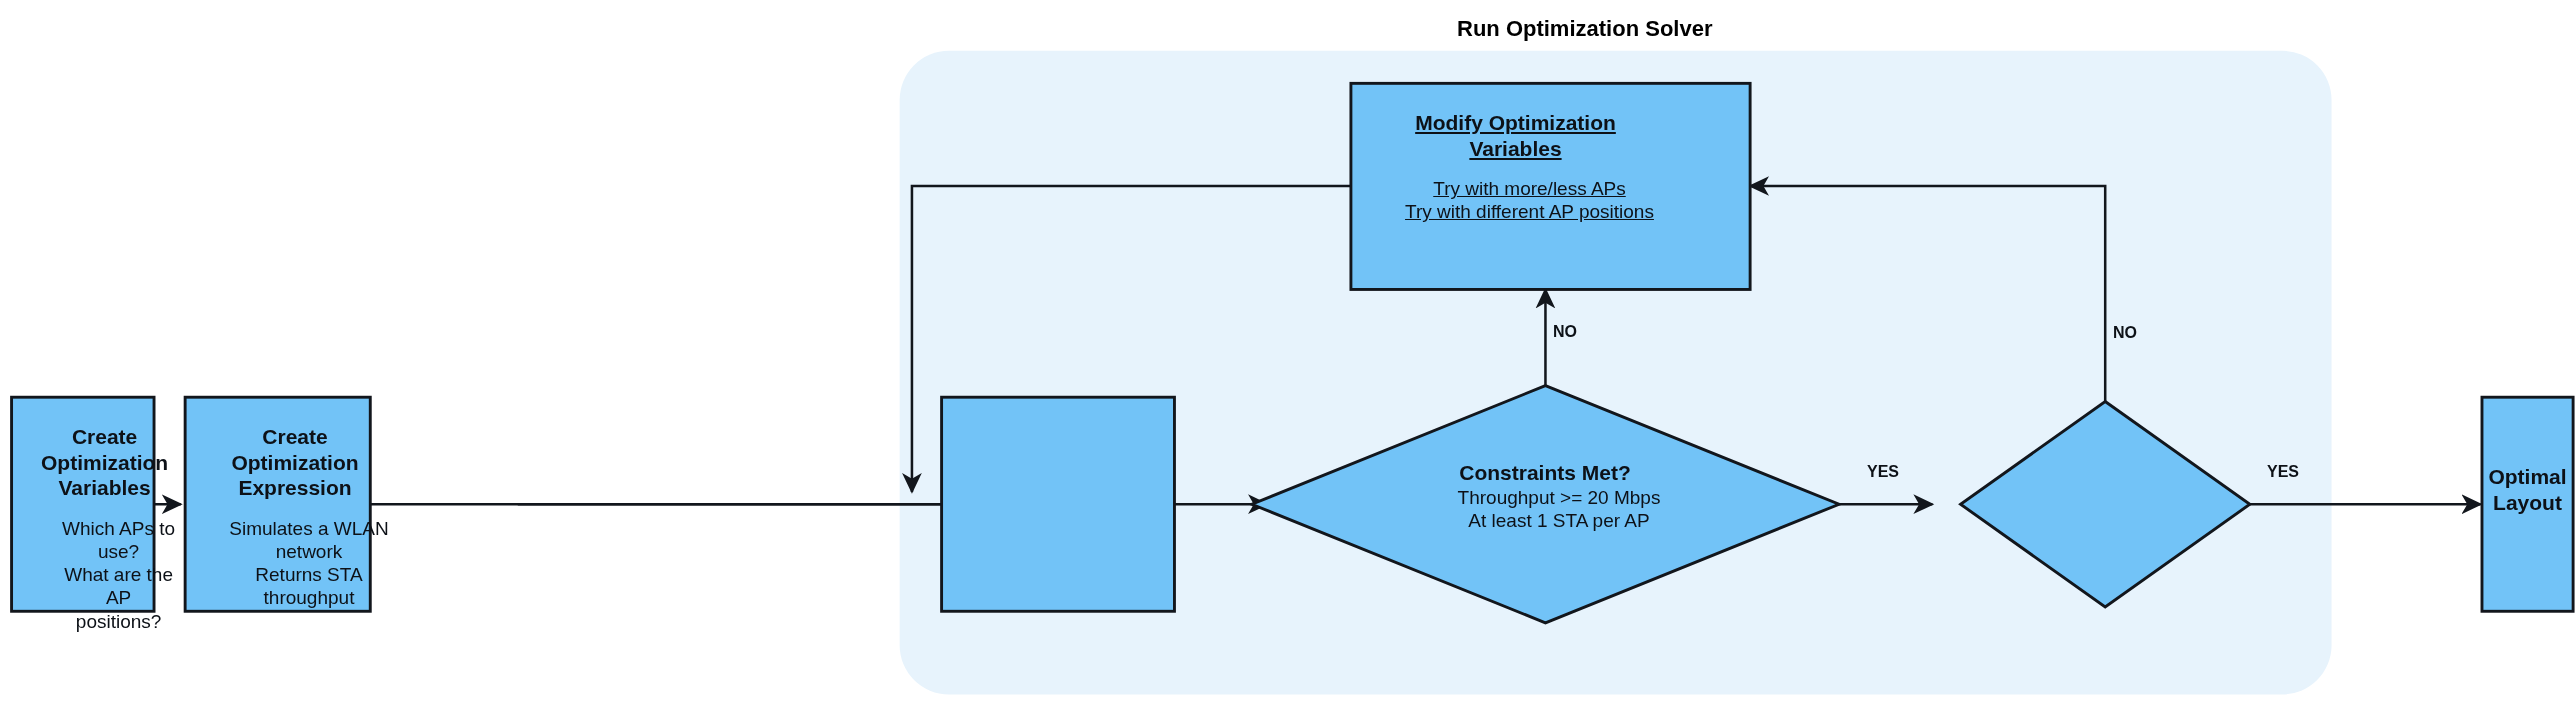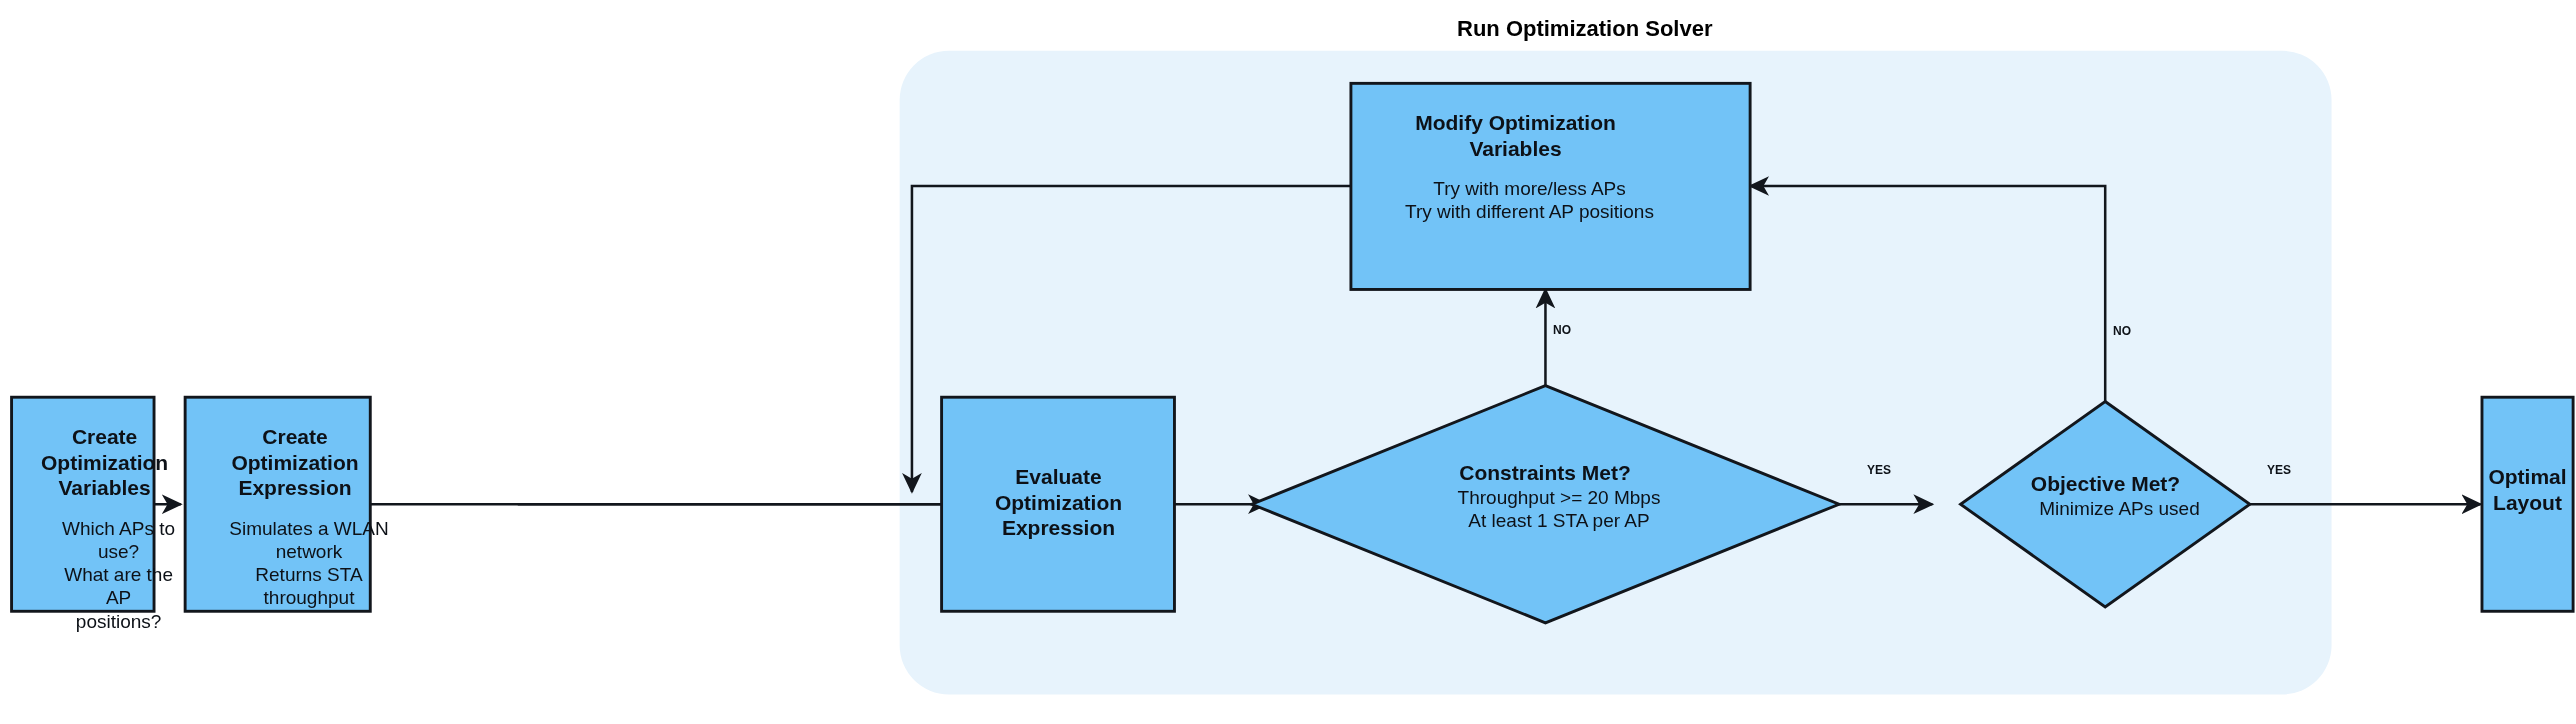--- a/index.html
+++ b/index.html
@@ -48,21 +48,21 @@
   .group-title {
     position: absolute;
     font-weight: bold;
     font-size: 22px;
     color: #000000;
     white-space: nowrap;
   }
   .edge-label {
     position: absolute;
     font-weight: bold;
-    font-size: 12px;
+    font-size: 16px;
     color: #0d1117;
     white-space: nowrap;
   }
 </style>
 </head>
 <body>
 
 <div id="canvas">
 
   <svg id="svg-layer" viewBox="0 0 3562 1002">
@@ -116,44 +116,35 @@
   </div>
 
   <div class="node-text" style="left:185px; top:424px; width:220px;">
     <div class="title-bold">Create
 Optimization Expression</div>
     <div class="gap"></div>
     <div class="sub-text">Simulates a WLAN network
 Returns STA throughput</div>
   </div>
 
-  <div class="node-text" style="left:1351px; top:110px; width:329px;">
+  <div class="node-text" style="left:1351px; top:110px; width:329px;text-decoration:underline;">
     <div class="title-bold">Modify Optimization
 Variables</div>
     <div class="gap"></div>
     <div class="sub-text">Try with more/less APs
 Try with different AP positions</div>
   </div>
 
-  <div class="node-text" style="left:942px; top:464px; width:233px;">
-    <div class="title-bold">Evaluate
-Optimization
-Expression</div>
-  </div>
 
   <div class="node-text" style="left:1328px; top:460px; width:434px;">
     <div class="title-bold">Constraints Met?</div>
     <div class="sub-text">Throughput &gt;= 20 Mbps
 At least 1 STA per AP</div>
   </div>
 
-  <div class="node-text" style="left:1961px; top:471px; width:289px;">
-    <div class="title-bold">Objective Met?</div>
-    <div class="sub-text">Minimize APs used</div>
-  </div>
 
   <div class="node-text" style="left:2482px; top:464px; width:91px;">
     <div class="title-bold">Optimal
 Layout</div>
   </div>
 
   <div class="edge-label" style="left:1553px; top:323px;">NO</div>
 
   <div class="edge-label" style="left:1867px; top:463px;">YES</div>
 

